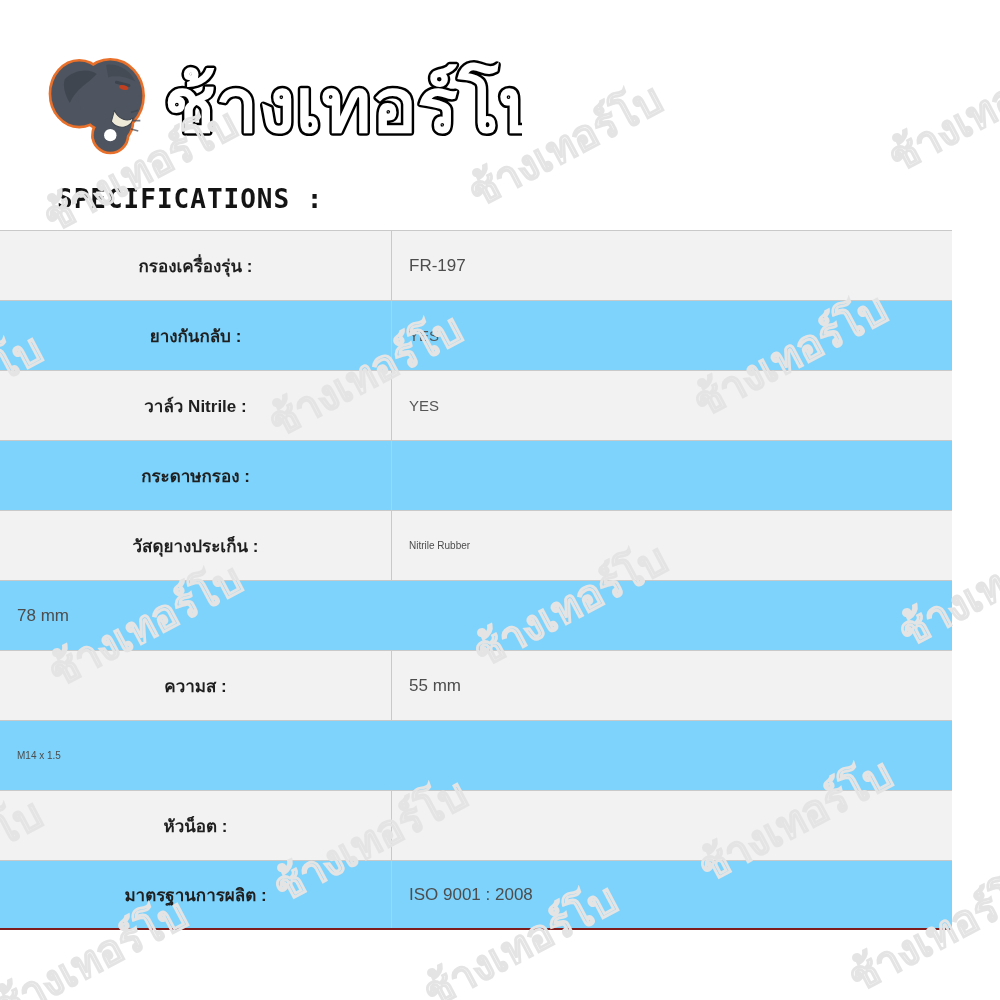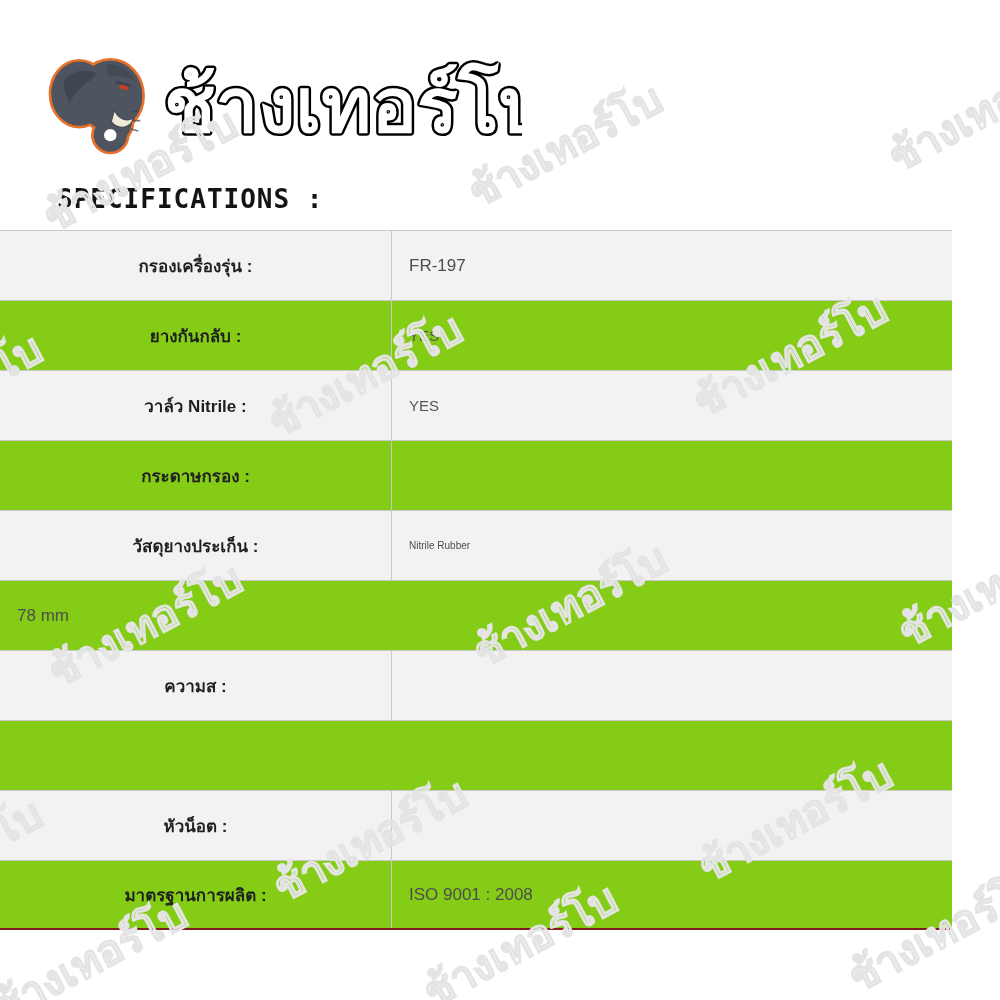--- a/index.html
+++ b/index.html
@@ -15,21 +15,21 @@
   .spec-title{
     position:absolute;left:57px;top:184px;
     font-size:26px;font-weight:bold;letter-spacing:1px;color:#141414;
     font-family:"DejaVu Sans Mono","Liberation Mono",monospace;
   }
 
   
   .spec-table{position:absolute;left:0;top:230px;width:952px;z-index:2;}
   .spec-row{
     display:flex;height:70px;box-sizing:border-box;
-    border-top:1px solid #c9c9c9;background:#84cc16;
+    border-top:1px solid #c9c9c9;background:#7dd3fc;
   }
   .spec-row:last-child{border-bottom:2px solid #7f1d1d;}
   .spec-row.alt{background:#f2f2f2;}
   .spec-label{
     width:392px;box-sizing:border-box;
     display:flex;align-items:center;justify-content:center;
     border-right:1px solid #c9c9c9;
     font-size:17px;font-weight:bold;color:#1f1f1f;
   }
   .spec-value{
@@ -113,23 +113,25 @@
     <div class="spec-label">วัสดุยางประเก็น :</div>
     <div class="spec-value v-sm">Nitrile Rubber</div>
   </div>
 
   <div class="spec-row">
     <div class="spec-value v-lg">78 mm</div>
   </div>
 
   <div class="spec-row alt">
     <div class="spec-label">ความส :</div>
+    <div class="spec-value v-lg">55 mm</div>
   </div>
 
   <div class="spec-row">
+    <div class="spec-value v-sm">M14 x 1.5</div>
   </div>
 
   <div class="spec-row alt">
     <div class="spec-label">หัวน็อต :</div>
   </div>
 
   <div class="spec-row">
     <div class="spec-label">มาตรฐานการผลิต :</div>
     <div class="spec-value v-lg">ISO 9001 : 2008</div>
   </div>

